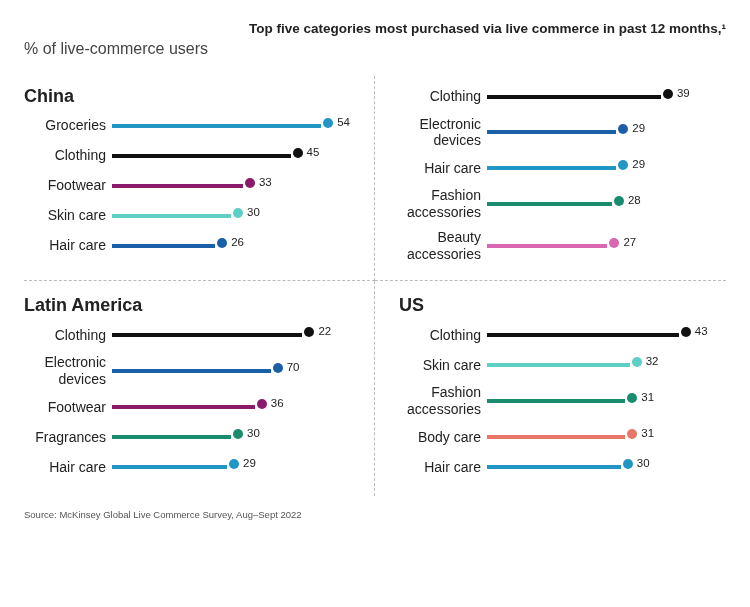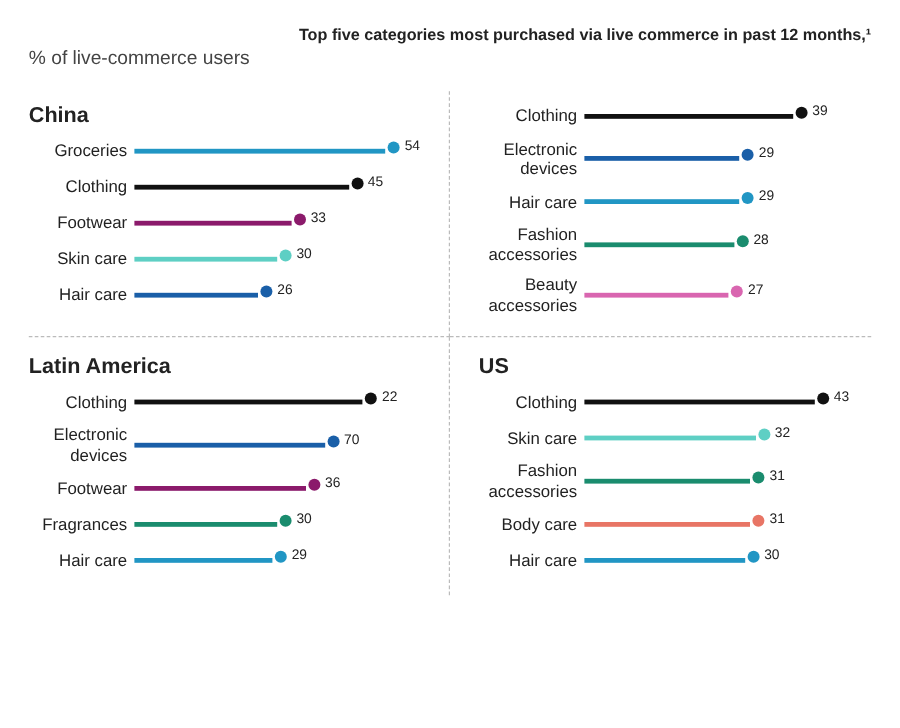--- a/index.html
+++ b/index.html
@@ -264,13 +264,14 @@
         <div class="bar-track">
           <div class="bar-fill" style="width: 60%; background: rgb(33, 150, 196);"></div>
           <div class="bar-dot" style="background: rgb(33, 150, 196);"></div>
           <span class="bar-value">30</span>
         </div>
       </div>
     </div>
   </div>
 
 <div class="footnotes">
+  <div>Source: McKinsey Global Live Commerce Survey, Aug–Sept 2022</div>
 </div>
 
 </body></html>

